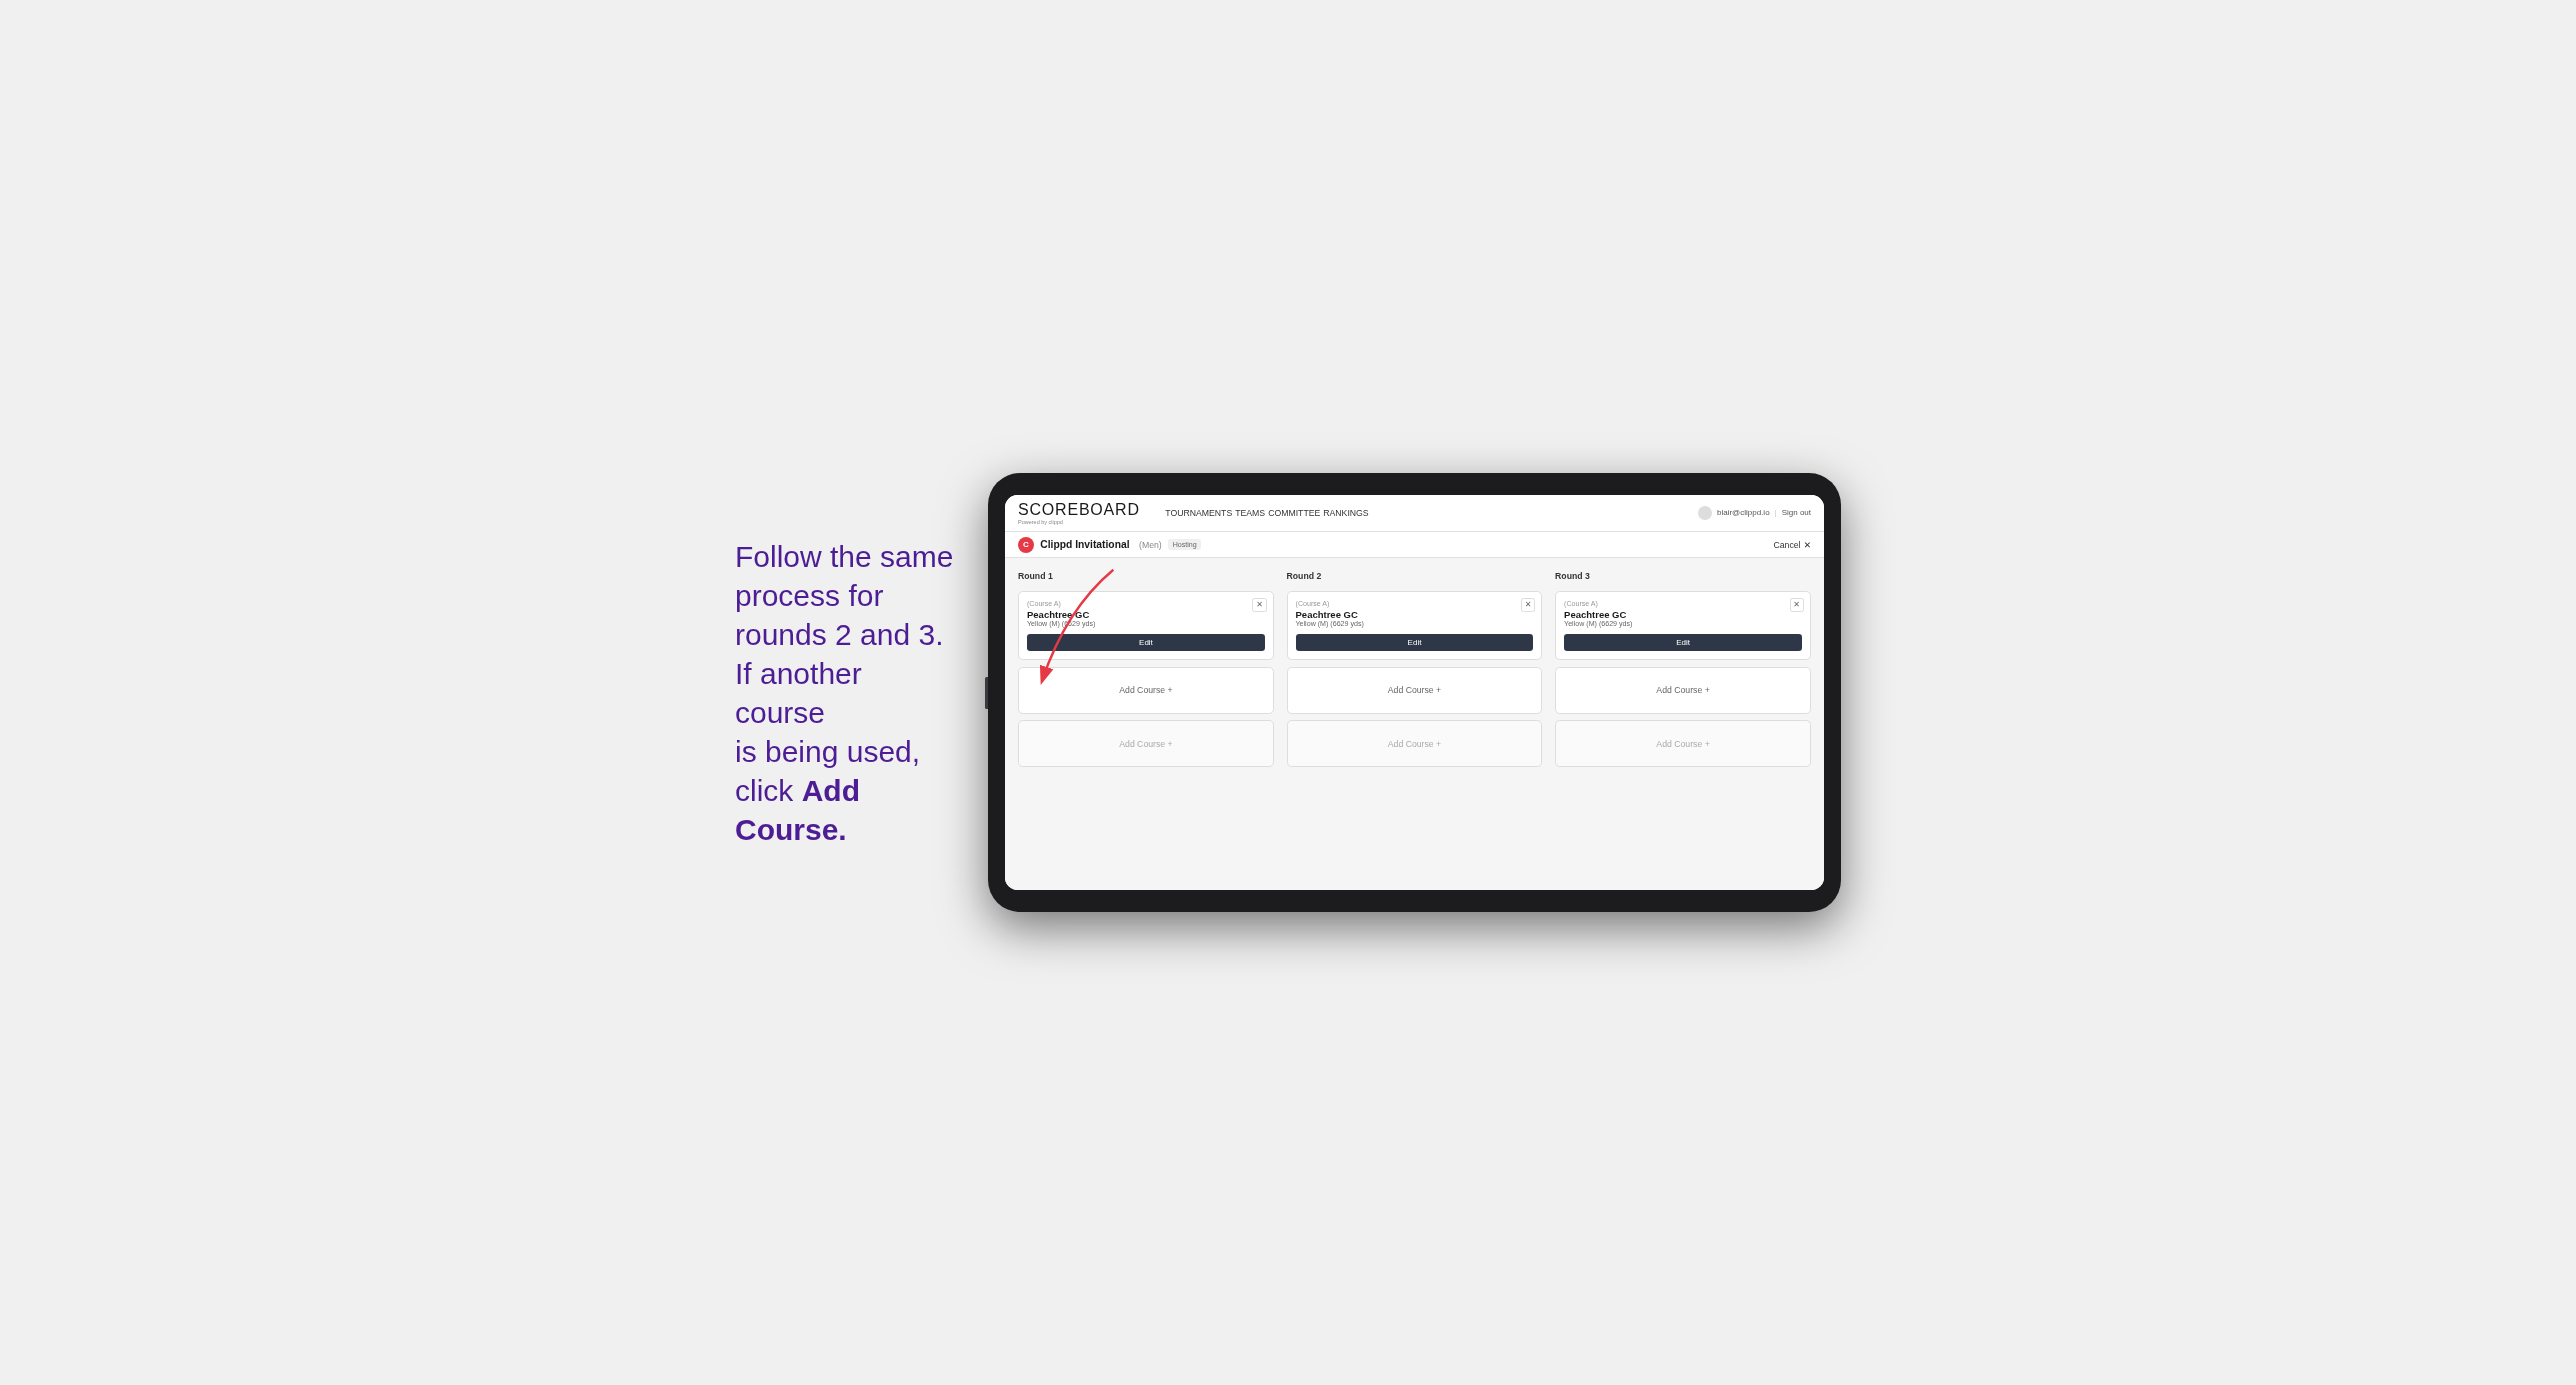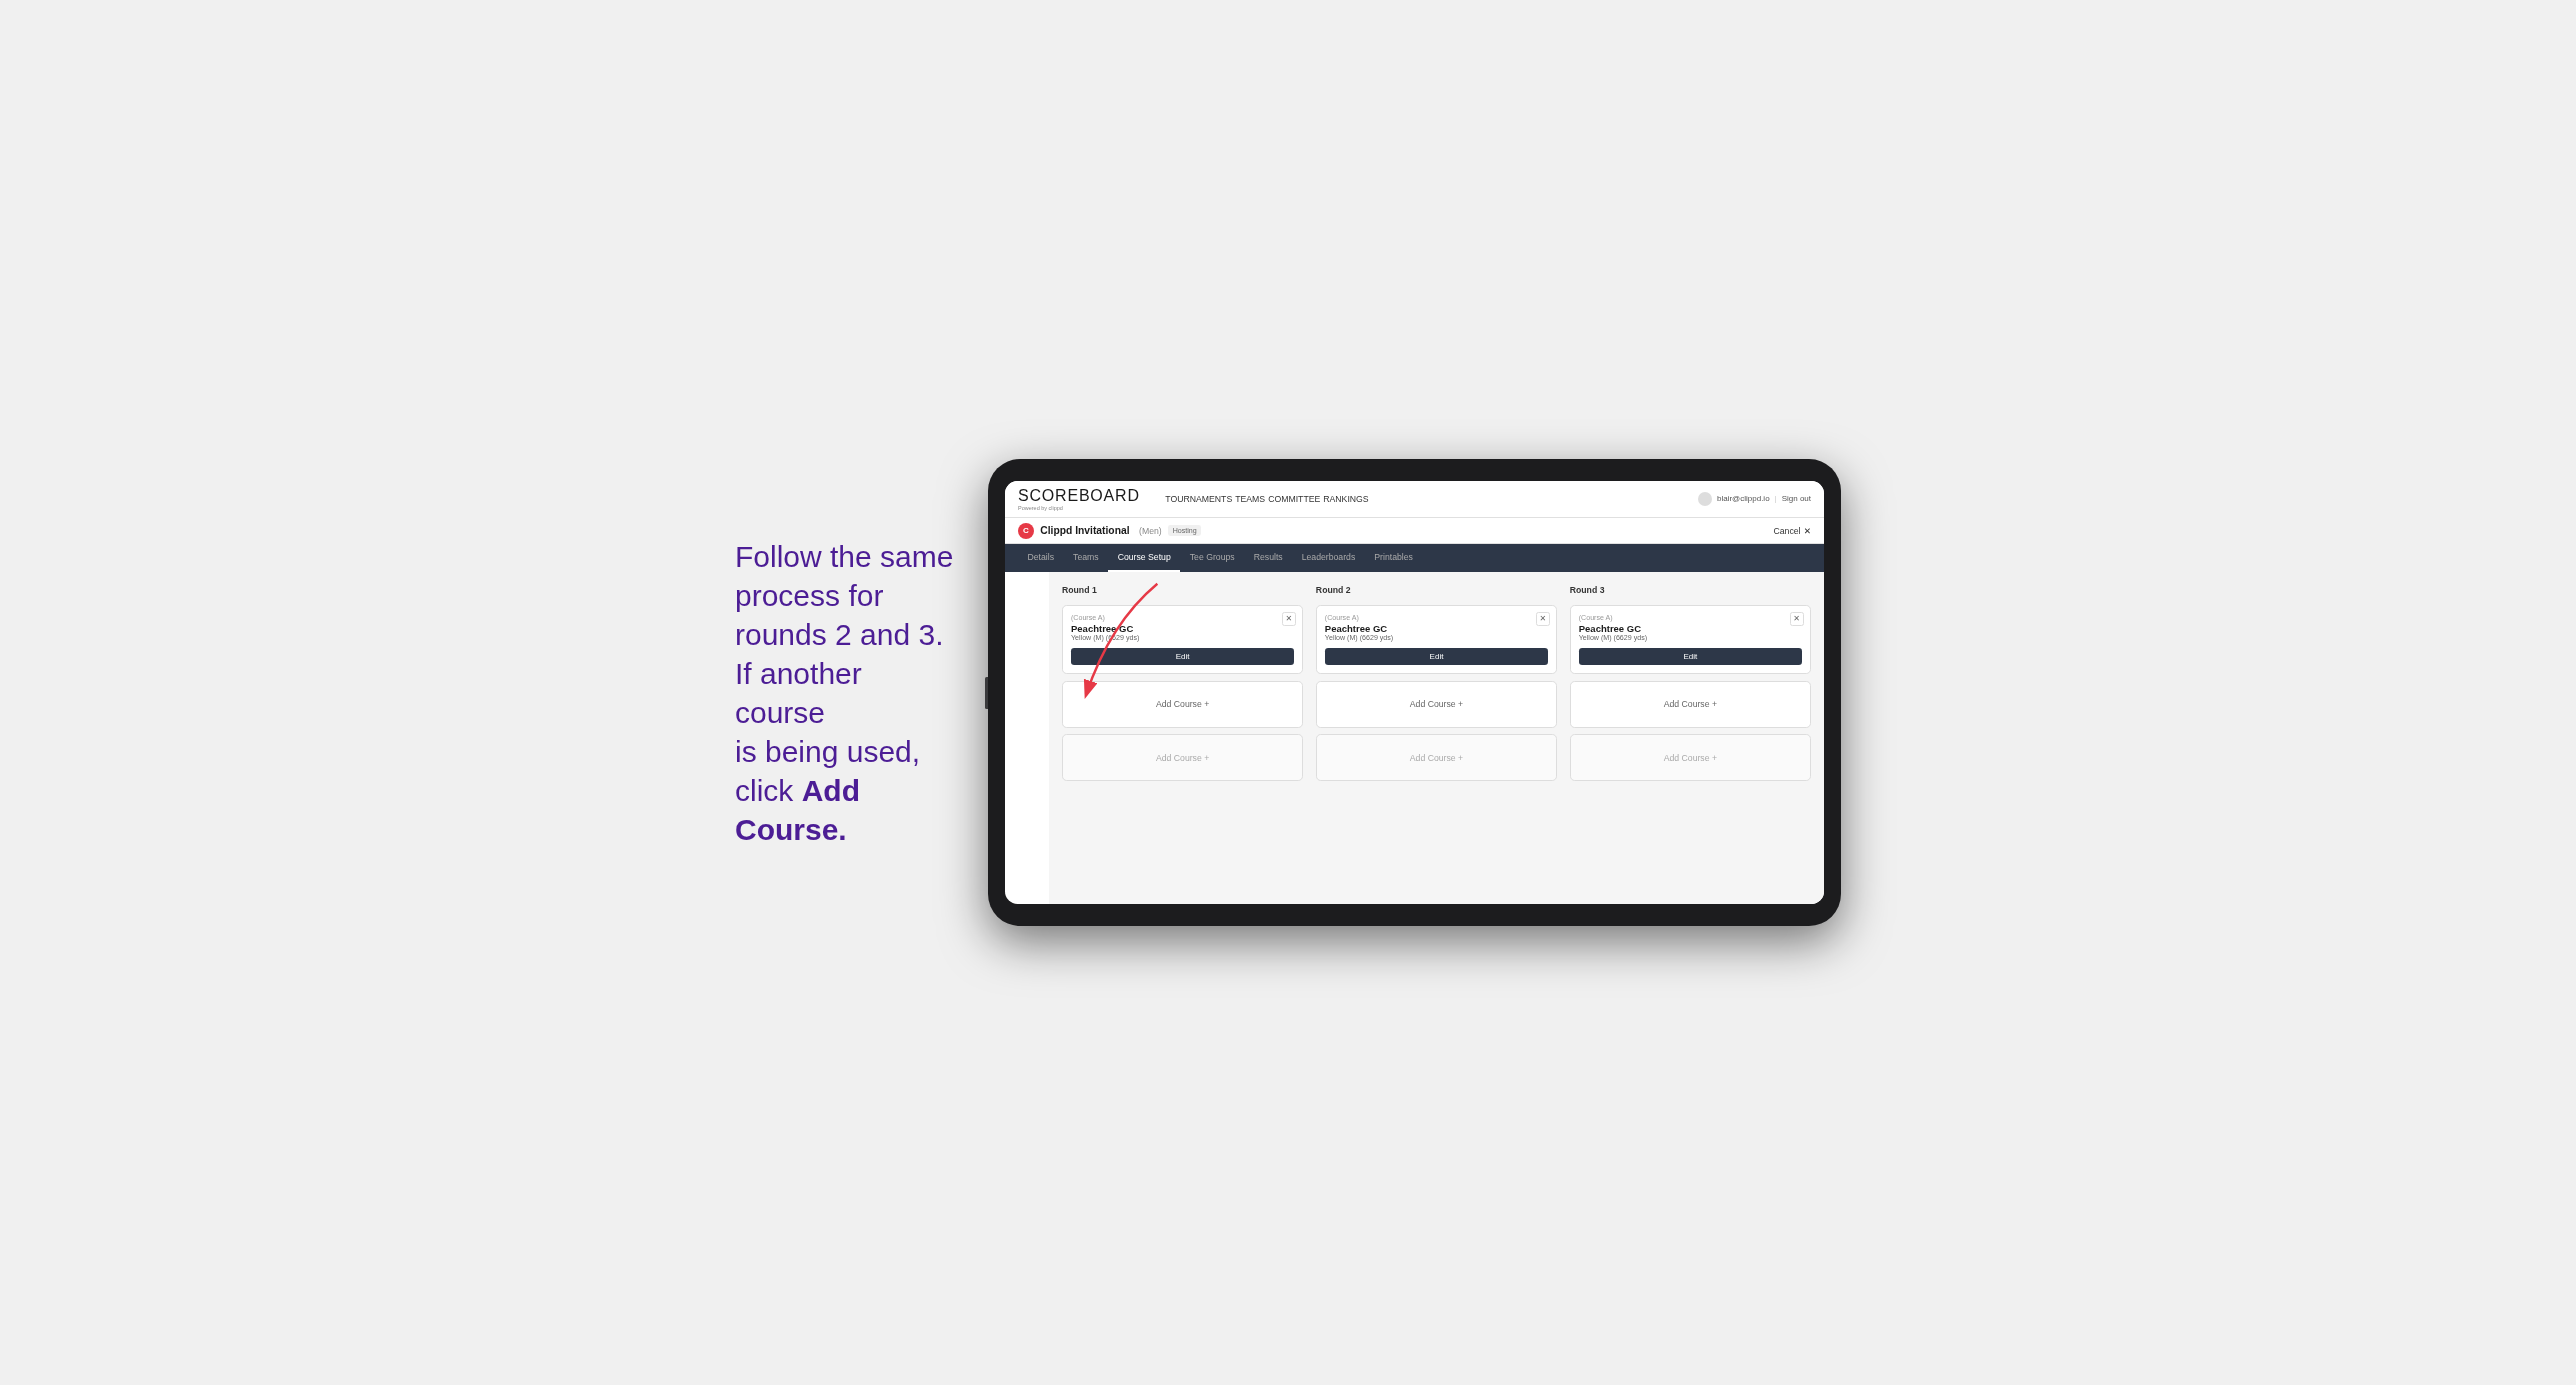--- a/index.html
+++ b/index.html
@@ -174,21 +174,20 @@
     .tab-item.active {
       color: #fff;
       border-bottom: 2.4px solid #fff;
     }
 
     
     .main-content {
       background: #f5f5f5;
       padding: 12.6px;
       min-height: 332px;
-      margin-left: 44px;
     }
 
     .rounds-grid {
       display: grid;
       grid-template-columns: 1fr 1fr 1fr;
       gap: 12.6px;
     }
 
     .round-col {
       display: flex;
@@ -342,29 +341,20 @@
           <span class="tournament-name">Clippd Invitational</span>
           <span class="tournament-gender">(Men)</span>
           <span class="hosting-badge">Hosting</span>
         </div>
         <div class="cancel-btn">
           <span>Cancel</span>
           <span>✕</span>
         </div>
       </div>
 
-      <div class="tab-bar">
-        <div class="tab-item">Details</div>
-        <div class="tab-item">Teams</div>
-        <div class="tab-item active">Course Setup</div>
-        <div class="tab-item">Tee Groups</div>
-        <div class="tab-item">Results</div>
-        <div class="tab-item">Leaderboards</div>
-        <div class="tab-item">Printables</div>
-      </div>
 
       <div class="main-content">
         <div class="rounds-grid">
 
           <div class="round-col">
             <div class="round-label">Round 1</div>
             <div class="course-card">
               <button class="card-delete-btn">✕</button>
               <div class="course-tag">(Course A)</div>
               <div class="course-name">Peachtree GC</div>

